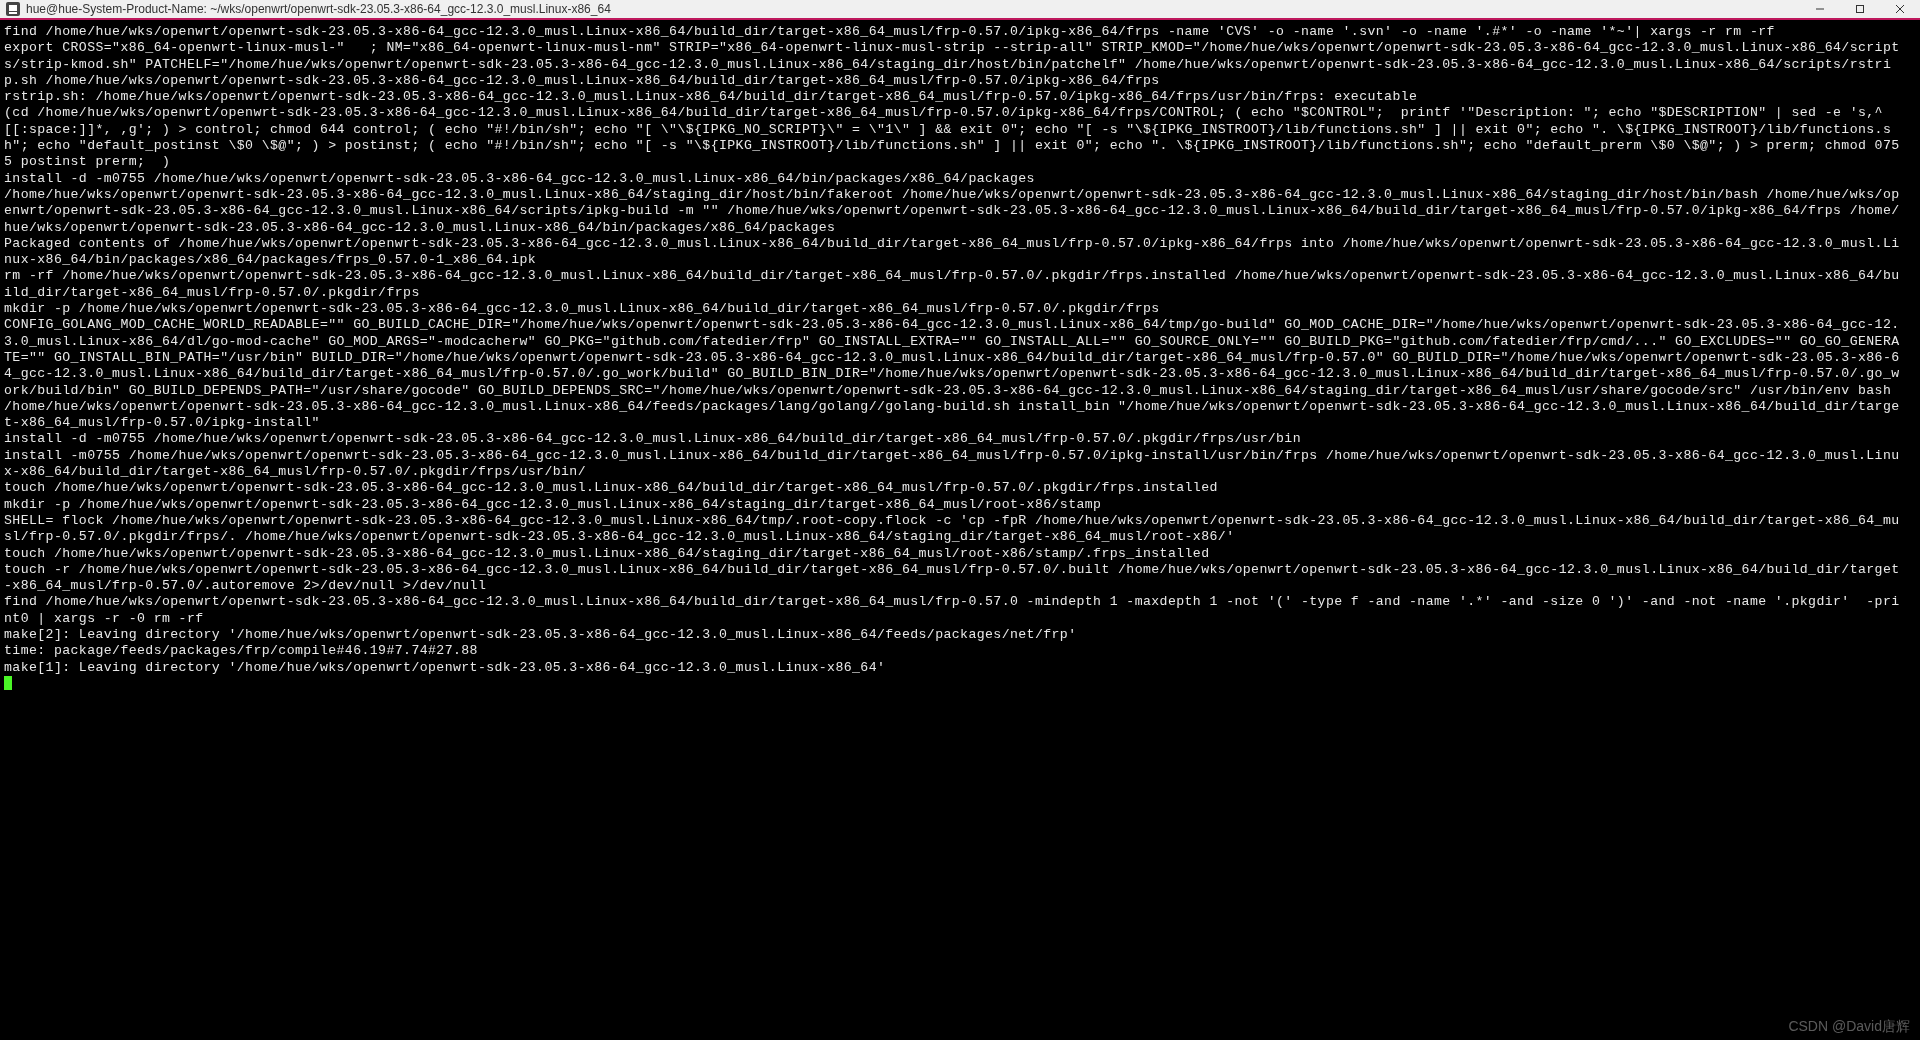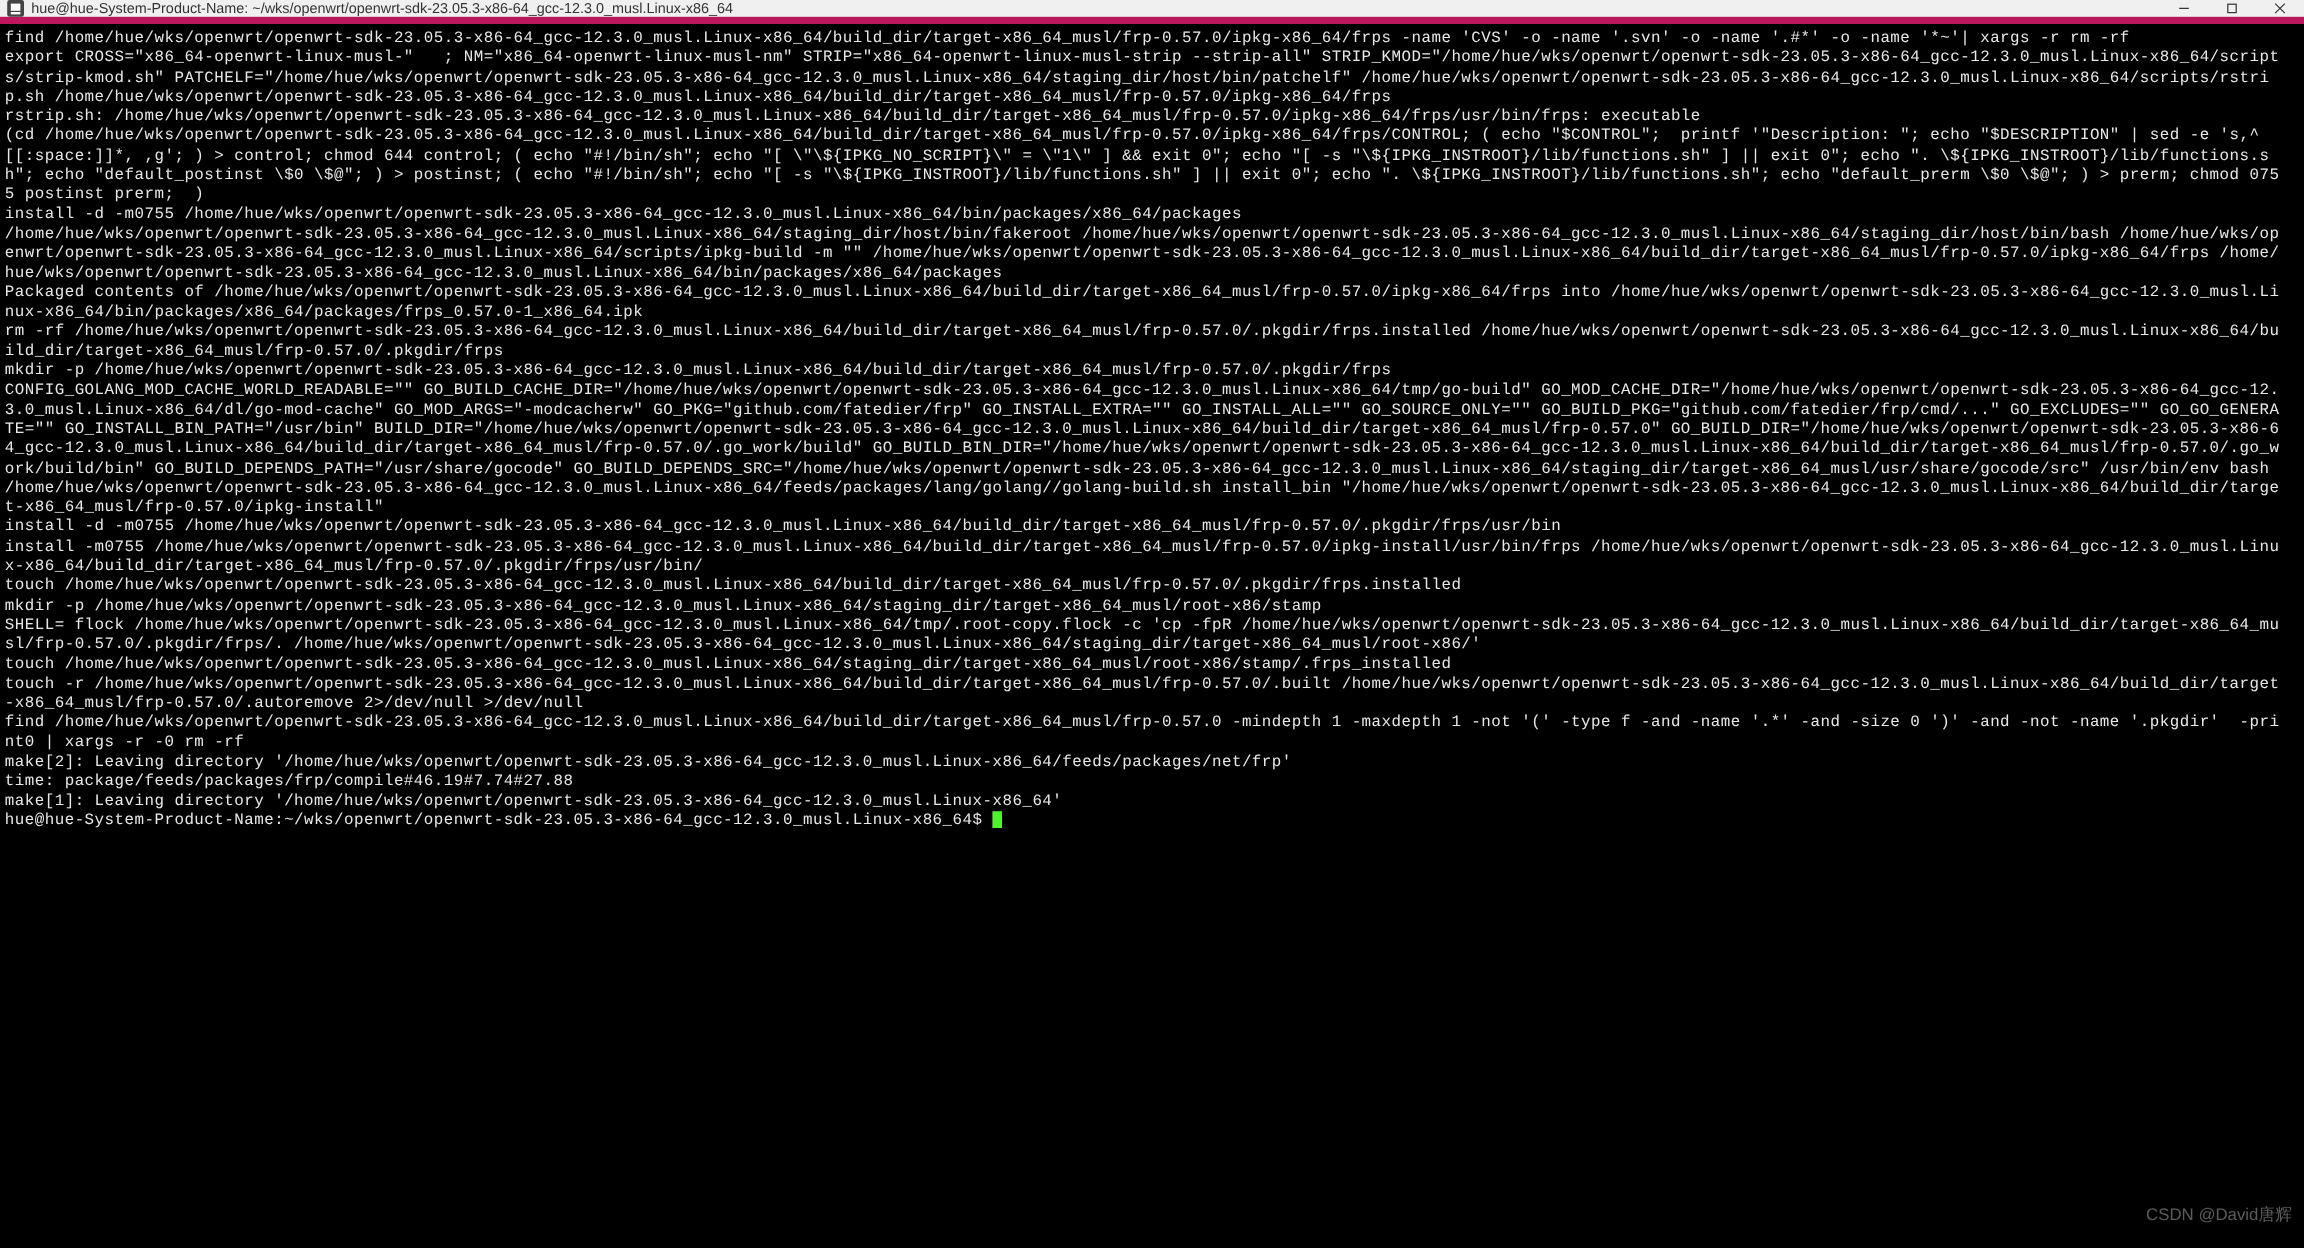--- a/index.html
+++ b/index.html
@@ -2,42 +2,42 @@
 <html><head>
 <meta charset="utf-8">
 <style>
   * { margin: 0; padding: 0; box-sizing: border-box; }
   html, body { width: 1920px; height: 1040px; overflow: hidden; background: #000; }
   body { font-family: "Consolas", "Courier New", monospace; font-size: 13.2px; color: #e8e8e8; }
   .titlebar {
     height: 20px; background: #f0f0f0; color: #333;
     display: flex; align-items: center; justify-content: space-between;
     font-family: "Segoe UI", sans-serif; font-size: 12px;
-    border-bottom: 6px solid #be185d;
+    border-bottom: 2px solid #be185d;
   }
   .titlebar-left { display: flex; align-items: center; gap: 6px; padding-left: 6px; }
   .titlebar-icon { width: 14px; height: 14px; background: #444; border-radius: 2px; position: relative; }
   .titlebar-icon::after { content: ""; position: absolute; inset: 3px 3px 5px 3px; background: #fff; }
   .titlebar-icon::before { content: ""; position: absolute; left: 3px; right: 3px; bottom: 2px; height: 2px; background: #fff; }
   .win-controls { display: flex; }
   .win-btn { width: 40px; height: 20px; display: flex; align-items: center; justify-content: center; cursor: pointer; }
   .win-btn svg { width: 10px; height: 10px; }
   .terminal {
     position: absolute; top: 20px; left: 0; right: 0; bottom: 0;
     background: #000; padding: 4px 15px 0 4px;
     white-space: pre-wrap; word-break: break-all;
     line-height: 16.3px; letter-spacing: 0.4px;
   }
   .cursor {
     display: inline-block; width: 8px; height: 14px;
     background: #4af626; vertical-align: text-bottom; margin-bottom: 1px;
   }
   .prompt-line { display: inline; }
   .watermark {
-    position: absolute; right: 10px; bottom: 18px;
+    position: absolute; right: 10px; bottom: 4px;
     color: rgba(200,200,200,0.45); font-family: "Segoe UI", sans-serif;
     font-size: 14px; pointer-events: none;
   }
 </style>
 </head>
 <body>
 
 <div class="titlebar">
   <div class="titlebar-left">
     <span class="titlebar-icon"></span>
@@ -77,15 +77,15 @@
 install -m0755 /home/hue/wks/openwrt/openwrt-sdk-23.05.3-x86-64_gcc-12.3.0_musl.Linux-x86_64/build_dir/target-x86_64_musl/frp-0.57.0/ipkg-install/usr/bin/frps /home/hue/wks/openwrt/openwrt-sdk-23.05.3-x86-64_gcc-12.3.0_musl.Linux-x86_64/build_dir/target-x86_64_musl/frp-0.57.0/.pkgdir/frps/usr/bin/
 touch /home/hue/wks/openwrt/openwrt-sdk-23.05.3-x86-64_gcc-12.3.0_musl.Linux-x86_64/build_dir/target-x86_64_musl/frp-0.57.0/.pkgdir/frps.installed
 mkdir -p /home/hue/wks/openwrt/openwrt-sdk-23.05.3-x86-64_gcc-12.3.0_musl.Linux-x86_64/staging_dir/target-x86_64_musl/root-x86/stamp
 SHELL= flock /home/hue/wks/openwrt/openwrt-sdk-23.05.3-x86-64_gcc-12.3.0_musl.Linux-x86_64/tmp/.root-copy.flock -c 'cp -fpR /home/hue/wks/openwrt/openwrt-sdk-23.05.3-x86-64_gcc-12.3.0_musl.Linux-x86_64/build_dir/target-x86_64_musl/frp-0.57.0/.pkgdir/frps/. /home/hue/wks/openwrt/openwrt-sdk-23.05.3-x86-64_gcc-12.3.0_musl.Linux-x86_64/staging_dir/target-x86_64_musl/root-x86/'
 touch /home/hue/wks/openwrt/openwrt-sdk-23.05.3-x86-64_gcc-12.3.0_musl.Linux-x86_64/staging_dir/target-x86_64_musl/root-x86/stamp/.frps_installed
 touch -r /home/hue/wks/openwrt/openwrt-sdk-23.05.3-x86-64_gcc-12.3.0_musl.Linux-x86_64/build_dir/target-x86_64_musl/frp-0.57.0/.built /home/hue/wks/openwrt/openwrt-sdk-23.05.3-x86-64_gcc-12.3.0_musl.Linux-x86_64/build_dir/target-x86_64_musl/frp-0.57.0/.autoremove 2&gt;/dev/null &gt;/dev/null
 find /home/hue/wks/openwrt/openwrt-sdk-23.05.3-x86-64_gcc-12.3.0_musl.Linux-x86_64/build_dir/target-x86_64_musl/frp-0.57.0 -mindepth 1 -maxdepth 1 -not '(' -type f -and -name '.*' -and -size 0 ')' -and -not -name '.pkgdir'  -print0 | xargs -r -0 rm -rf
 make[2]: Leaving directory '/home/hue/wks/openwrt/openwrt-sdk-23.05.3-x86-64_gcc-12.3.0_musl.Linux-x86_64/feeds/packages/net/frp'
 time: package/feeds/packages/frp/compile#46.19#7.74#27.88
 make[1]: Leaving directory '/home/hue/wks/openwrt/openwrt-sdk-23.05.3-x86-64_gcc-12.3.0_musl.Linux-x86_64'
-<span class="prompt-line">hue@hue-System-Product-Name:~/wks/openwrt/openwrt-sdk-23.05.3-x86-64_gcc-12.3.0_musl.Linux-x86_64$ </span><span class="cursor"></span></div>
+<span class="cursor"></span></div>
 
 <div class="watermark">CSDN @David唐辉</div>
 
 </body></html>

